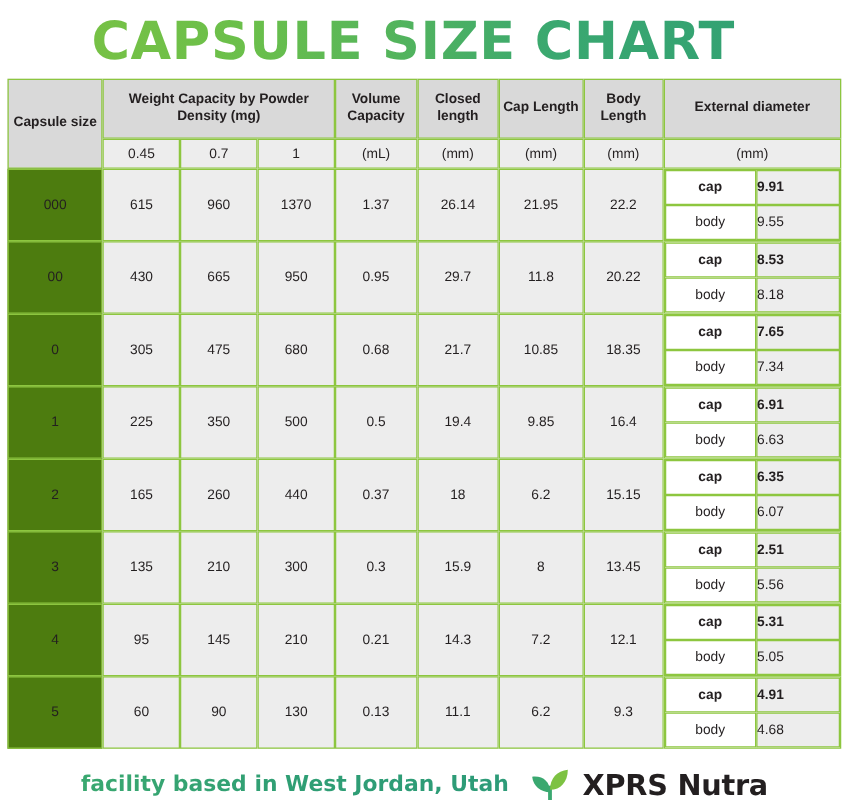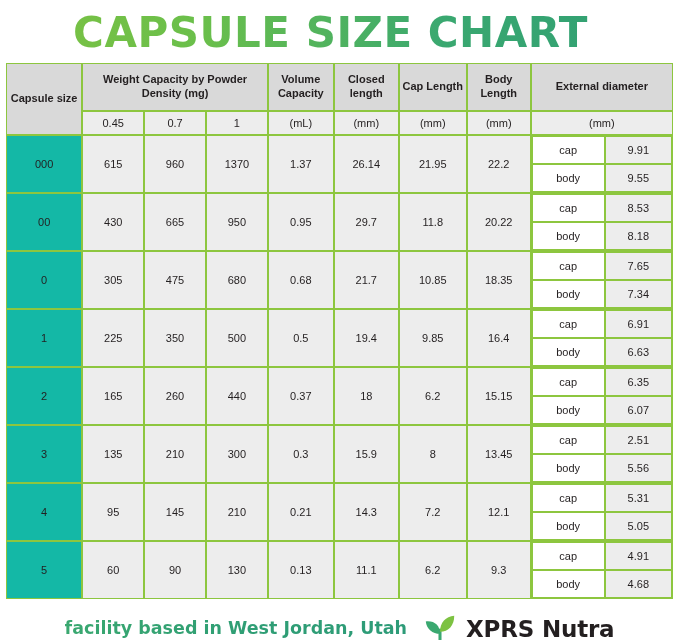--- a/index.html
+++ b/index.html
@@ -60,51 +60,52 @@
     height: 46px;
     line-height: 1.25;
     padding: 2px 3px;
   }
   .subhdr {
     background: #ededed;
     font-size: 10.5px;
     height: 22px;
   }
   .rowlabel {
-    background: #14b8a6;
+    background: #4d7c0f;
     font-size: 12px;
     height: 52px;
   }
   .datacell {
     background: #ededed;
     font-size: 11.5px;
   }
   .ext-inner {
     border-collapse: separate;
     border-spacing: 0;
     width: 100%;
     height: 100%;
   }
   .ext-inner td {
     border: none;
     height: 26px;
     font-size: 11.5px;
   }
   .ext-inner tr:first-child td {
     border-bottom: 1px solid #8dc63f;
+    font-weight: bold;
   }
   .ext-inner td.lbl {
     width: 52%;
     background: #ffffff;
     text-align: center;
   }
   .ext-inner td.val {
     width: 48%;
     background: #ededed;
-    text-align: center;
+    text-align: left;
   }
   td.ext-cell {
     padding: 0;
     background: #ffffff;
   }
 
   
   .footer {
     display: flex;
     align-items: center;

